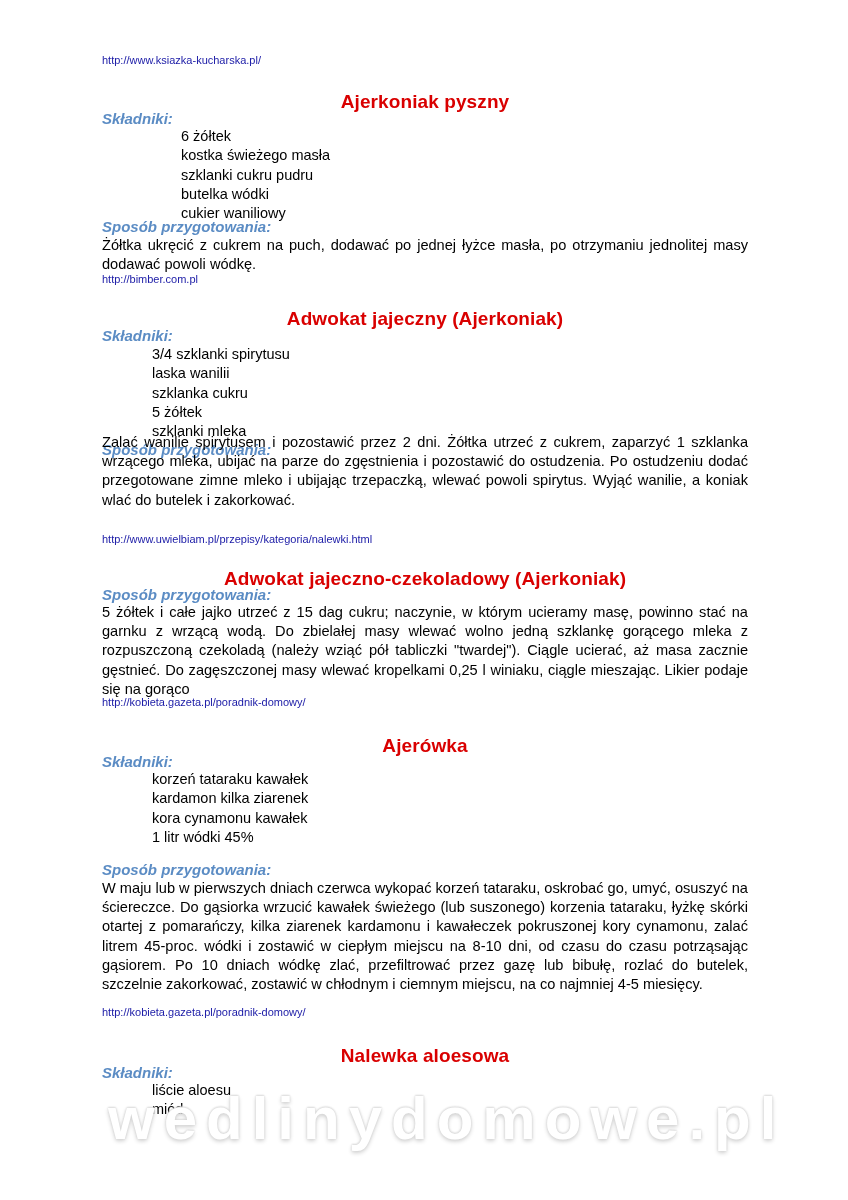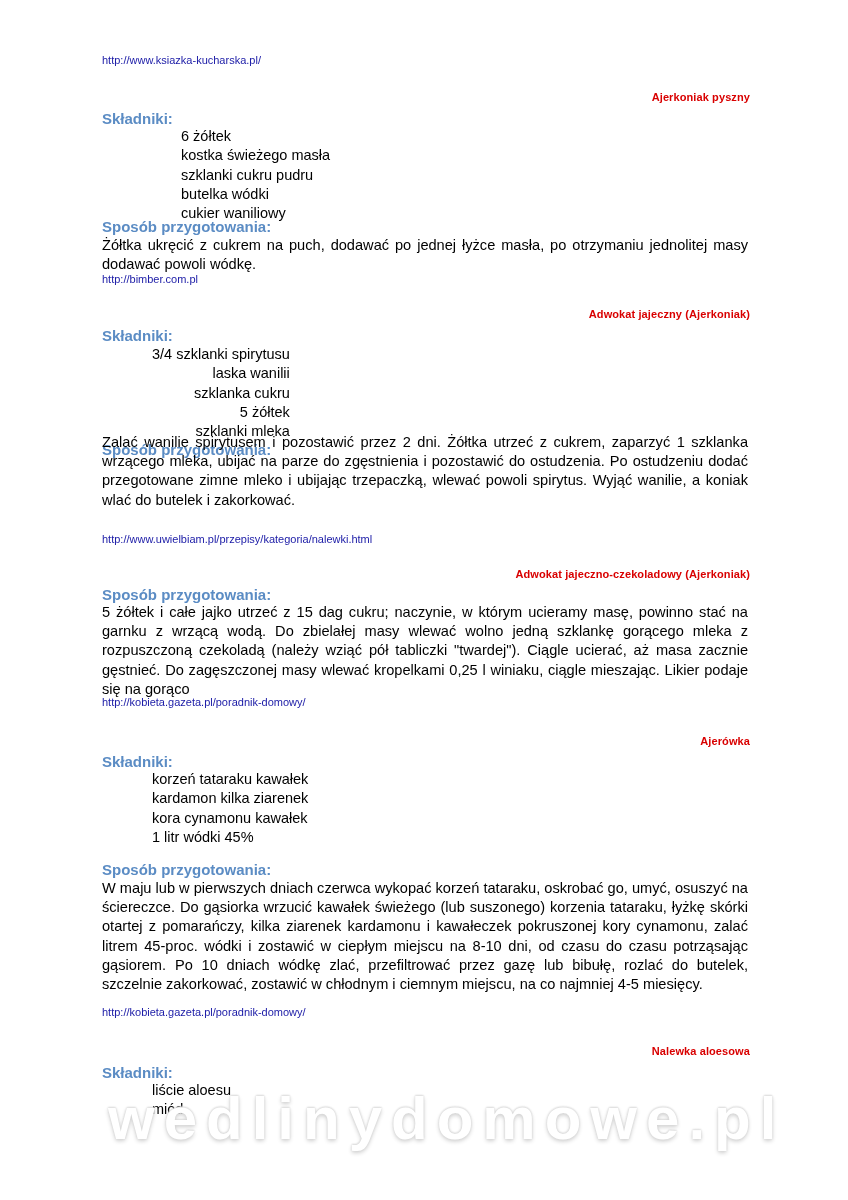--- a/index.html
+++ b/index.html
@@ -1,21 +1,21 @@
 <!DOCTYPE html>
 <html><head>
   <meta charset="utf-8">
   <style>
     html, body { margin: 0; padding: 0; background: #ffffff; }
     body { width: 848px; height: 1200px; position: relative; overflow: hidden; font-family: "Liberation Sans", sans-serif; color: #000; }
     .page { position: absolute; left: 0; top: 0; width: 743px; height: 1200px; }
     .abs { position: absolute; }
     .src-link { font-size: 11px; color: #1a1aa6; text-decoration: none; white-space: nowrap; }
-    .title { position: absolute; left: 100px; width: 650px; text-align: right; color: #d90000; font-weight: bold; font-size: 11px; letter-spacing: 0.1px; }
-    .label { position: absolute; left: 102px; color: #5b8cc4; font-weight: bold; font-size: 15px; }
+    .title { position: absolute; left: 100px; width: 650px; text-align: center; color: #d90000; font-weight: bold; font-size: 19px; letter-spacing: 0.1px; }
+    .label { position: absolute; left: 102px; color: #5b8cc4; font-weight: bold; font-style: italic; font-size: 15px; }
     .ingredients { position: absolute; left: 152px; margin: 0; padding: 0; list-style: none; font-size: 14.5px; }
     .ingredients li { height: 19.3px; line-height: 19.3px; white-space: nowrap; }
     .para { position: absolute; left: 102px; width: 646px; font-size: 14.6px; line-height: 19.2px; text-align: justify; text-align-last: left; margin: 0; }
     .watermark { position: absolute; left: 108px; top: 1084px; width: 650px; font-size: 60px; font-weight: bold; color: #ffffff; letter-spacing: 9px;
       text-shadow: 0 0 2px #d8d8d8, 0 2px 4px #cfcfcf, 0 -1px 2px #e2e2e2; white-space: nowrap; }
     .page-num { position: absolute; left: 0; width: 848px; top: 1137px; text-align: center; font-size: 12px; }
   </style>
 </head>
 <body>
 
@@ -34,21 +34,21 @@
       <li>cukier waniliowy</li>
     </ul>
     <div class="label" style="top:218px;">Sposób przygotowania:</div>
     <p class="para" style="top:236px;">Żółtka ukręcić z cukrem na puch, dodawać po jednej łyżce masła, po otrzymaniu jednolitej masy dodawać powoli wódkę.</p>
     <a class="src-link abs" style="left:102px; top:273px;">http://bimber.com.pl</a>
   </div>
 
   <div>
     <div class="title" style="top:308px;">Adwokat jajeczny (Ajerkoniak)</div>
     <div class="label" style="top:327px;">Składniki:</div>
-    <ul class="ingredients" style="top:345px;text-align:right;">
+    <ul class="ingredients" style="top:345px;">
       <li>3/4 szklanki spirytusu</li>
       <li>laska wanilii</li>
       <li>szklanka cukru</li>
       <li>5 żółtek</li>
       <li>szklanki mleka</li>
     </ul>
     <div class="label" style="top:441px;">Sposób przygotowania:</div>
     <p class="para" style="top:433px;">Zalać wanilie spirytusem i pozostawić przez 2 dni. Żółtka utrzeć z cukrem, zaparzyć 1 szklanka wrzącego mleka, ubijać na parze do zgęstnienia i pozostawić do ostudzenia. Po ostudzeniu dodać przegotowane zimne mleko i ubijając trzepaczką, wlewać powoli spirytus. Wyjąć wanilie, a koniak wlać do butelek i zakorkować.</p>
     <a class="src-link abs" style="left:102px; top:533px;">http://www.uwielbiam.pl/przepisy/kategoria/nalewki.html</a>
   </div>

